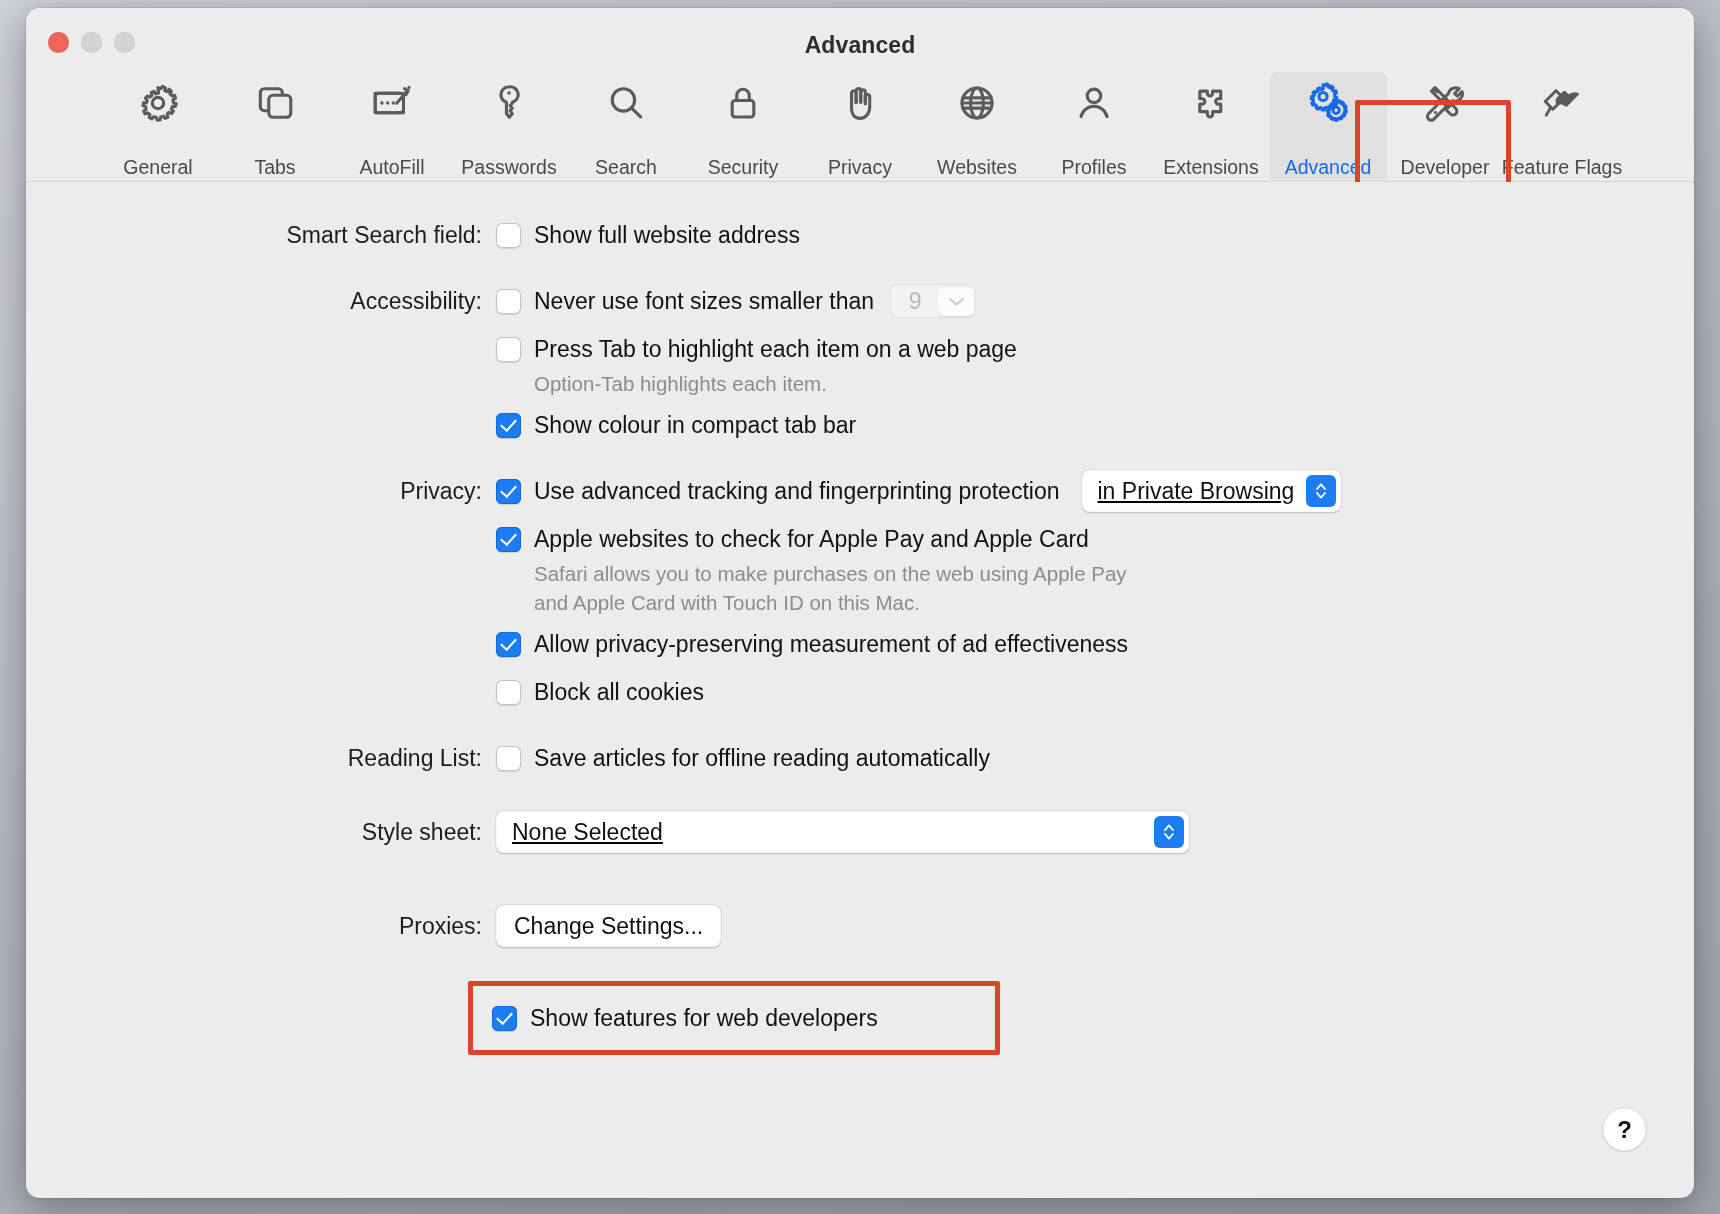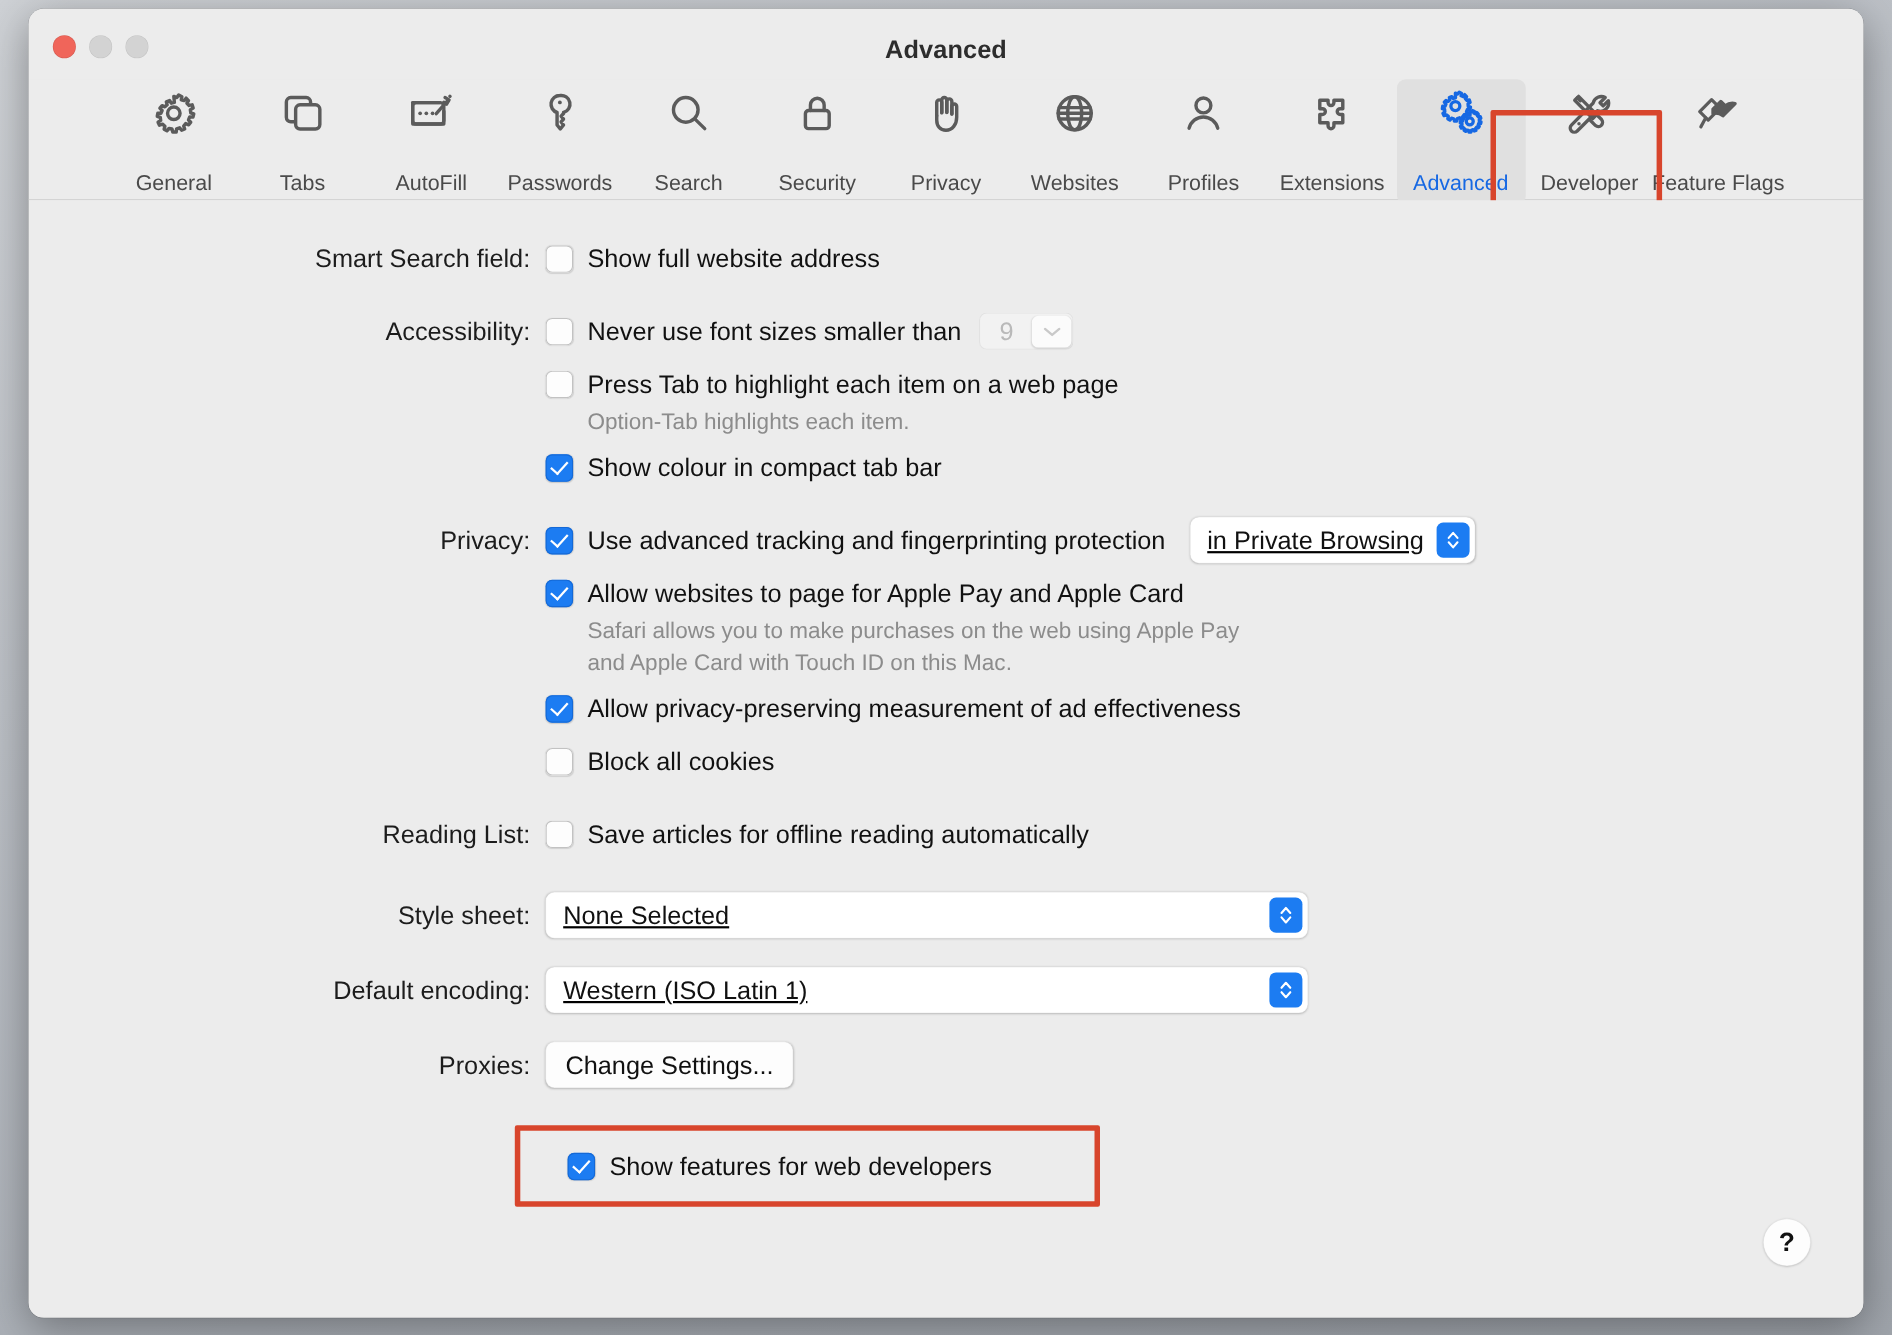--- a/index.html
+++ b/index.html
@@ -215,21 +215,21 @@
   #devbox-annotation {
     position: absolute; inset: 0;
     border: 5px solid #d8452c;
     border-radius: 2px;
     pointer-events: none;
   }
   #devbox-inner {
     position: absolute;
     left: 0; top: 0; right: 0; bottom: 0;
     display: flex; align-items: center;
-    padding-left: 48px;
+    padding-left: 24px;
   }
 
   #help-btn {
     position: absolute;
     right: 48px; bottom: 46px;
     width: 43px; height: 43px;
     border-radius: 50%;
     background: #fdfdfd;
     box-shadow: 0 .5px 2px rgba(0,0,0,.22), inset 0 0 0 .5px rgba(0,0,0,.08);
     display: flex; align-items: center; justify-content: center;
@@ -483,21 +483,21 @@
               <svg width="14" height="22" viewBox="0 0 14 22">
                 <path d="M3 9L7 4.4 11 9" fill="none" stroke="#fff" stroke-width="1.9" stroke-linecap="round" stroke-linejoin="round"></path>
                 <path d="M3 13l4 4.6 4-4.6" fill="none" stroke="#fff" stroke-width="1.9" stroke-linecap="round" stroke-linejoin="round"></path>
               </svg>
             </span>
           </span>
         </div>
 
         <label class="cbline">
           <span class="cb on"></span>
-          <span class="cbtext">Allow websites to page for Apple Pay and Apple Card</span>
+          <span class="cbtext">Apple websites to check for Apple Pay and Apple Card</span>
         </label>
         <div class="hint">Safari allows you to make purchases on the web using Apple Pay</div>
         <div class="hint" style="margin-top:0">and Apple Card with Touch ID on this Mac.</div>
 
         <label class="cbline" style="margin-top:10px">
           <span class="cb on"></span>
           <span class="cbtext">Allow privacy-preserving measurement of ad effectiveness</span>
         </label>
 
         <label class="cbline">
@@ -531,34 +531,20 @@
               <path d="M3 9L7 4.4 11 9" fill="none" stroke="#fff" stroke-width="1.9" stroke-linecap="round" stroke-linejoin="round"></path>
               <path d="M3 13l4 4.6 4-4.6" fill="none" stroke="#fff" stroke-width="1.9" stroke-linecap="round" stroke-linejoin="round"></path>
             </svg>
           </span>
         </span>
       </div>
     </div>
 
     <div style="height:26px"></div>
 
-    <div class="row">
-      <div class="rowlabel" style="line-height:42px">Default encoding:</div>
-      <div class="rowbody">
-        <span class="popup wide">
-          <span class="ptext">Western (ISO Latin 1)</span>
-          <span class="parrows">
-            <svg width="14" height="22" viewBox="0 0 14 22">
-              <path d="M3 9L7 4.4 11 9" fill="none" stroke="#fff" stroke-width="1.9" stroke-linecap="round" stroke-linejoin="round"></path>
-              <path d="M3 13l4 4.6 4-4.6" fill="none" stroke="#fff" stroke-width="1.9" stroke-linecap="round" stroke-linejoin="round"></path>
-            </svg>
-          </span>
-        </span>
-      </div>
-    </div>
 
     <div style="height:26px"></div>
 
     <div class="row">
       <div class="rowlabel" style="line-height:42px">Proxies:</div>
       <div class="rowbody">
         <span class="pushbtn">Change Settings...</span>
       </div>
     </div>
 

